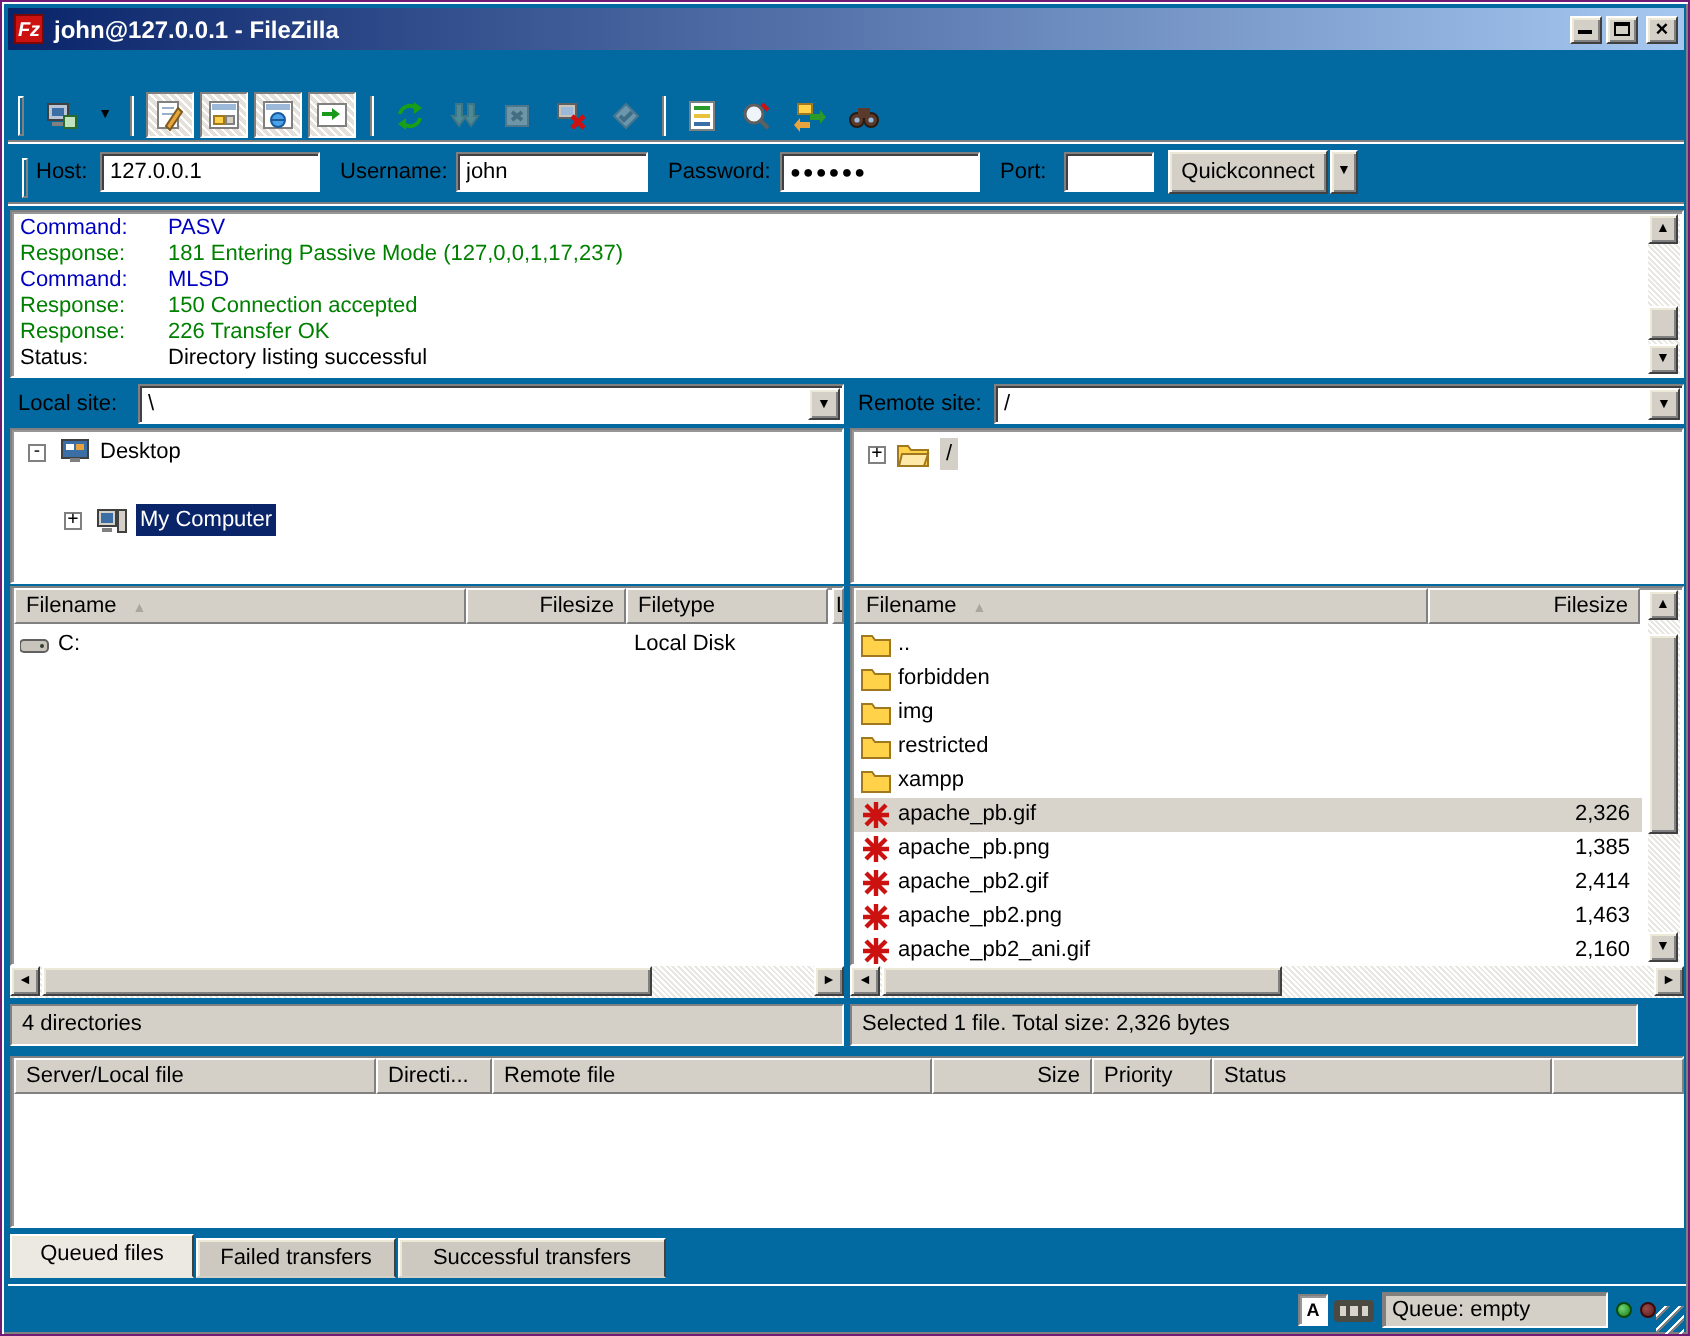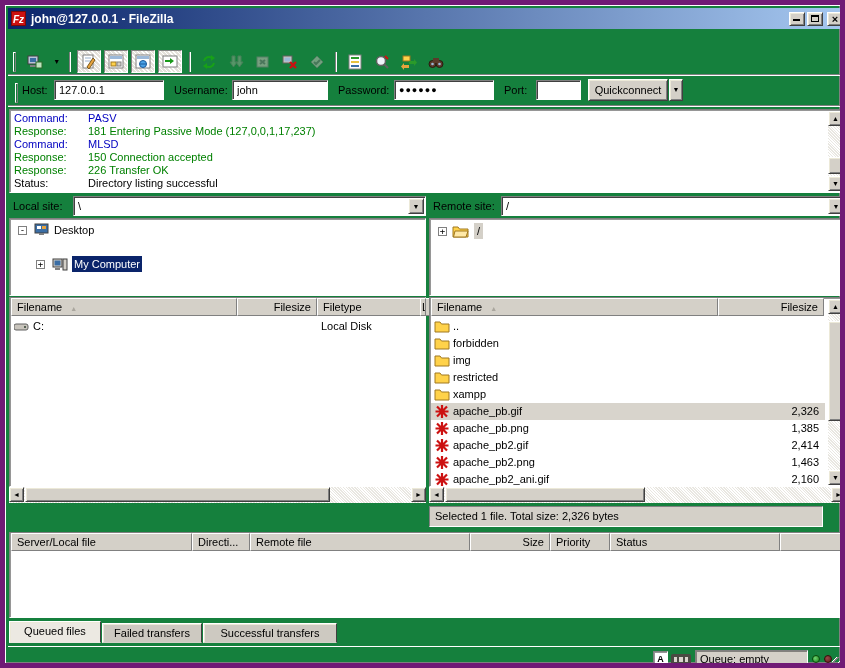--- a/index.html
+++ b/index.html
@@ -1,19 +1,19 @@
 <!DOCTYPE html>
 <html><head>
 <meta charset="utf-8">
 <style>
   *{box-sizing:border-box;margin:0;padding:0}
   html,body{background:#808080}
-  #win{position:relative;width:845px;height:668px;background:#15803d;
+  #win{position:relative;width:845px;height:668px;background:#0369a1;
        font-family:"Liberation Sans",sans-serif;font-size:11px;color:#000;
-       border:5px solid #701a75;box-shadow:inset 1px 1px 0 #fff, inset -1px -1px 0 #808080;overflow:hidden}
+       border:1px solid #701a75;box-shadow:inset 1px 1px 0 #fff, inset -1px -1px 0 #808080;overflow:hidden}
   .abs{position:absolute}
   .out{border:1px solid;border-color:#fff #404040 #404040 #fff;box-shadow:inset 1px 1px 0 #ece9d8, inset -1px -1px 0 #808080;background:#d4d0c8}
   .in{border:1px solid;border-color:#808080 #fff #fff #808080;box-shadow:inset 1px 1px 0 rgba(64,64,64,.55)}
   .white{background:#fff}
   .etch-b{border-bottom:1px solid #808080;box-shadow:0 1px 0 #fff}
   
   #titlebar{left:3px;top:3px;width:838px;height:21px;background:linear-gradient(90deg,#0a246a,#a6c8f0);display:flex;align-items:center;padding:0 3px}
   #fzlogo{width:15px;height:15px;background:#cc1111;color:#fff;font-weight:bold;font-style:italic;font-size:10px;text-align:center;line-height:15px;border:1px solid #7a0808}
   #title-text{color:#fff;font-weight:bold;font-size:12px;margin-left:5px;white-space:nowrap}
   .winbtn{width:16px;height:14px;font-size:9px;font-weight:bold;text-align:center;line-height:12px;color:#000;cursor:default}
@@ -287,38 +287,39 @@
         <path d="M1 4 h5 l1.5 2 H16 v8 H1 z" fill="#ffd24a" stroke="#a07820"></path>
         <path d="M3 8 h13 l-2 6 H1.5 z" fill="#ffe9a8" stroke="#a07820"></path>
       </svg>
       <span class="abs gray-sel" style="left:44px;line-height:16px">/</span>
     </div>
   </div>
 
   <div class="abs in white" style="left:4px;top:292px;width:417px;height:190px">
     <div class="colhdr" style="left:1px;width:226px"><span>Filename</span><span class="sortarrow">▲</span></div>
     <div class="colhdr" style="left:227px;width:80px;text-align:right"><span>Filesize</span></div>
-    <div class="colhdr" style="left:307px;width:115px"><span>Filetype</span></div>
+    <div class="colhdr" style="left:307px;width:101px"><span>Filetype</span></div>
     <div class="colhdr" style="left:410px;width:6px;padding:2px 1px"><span>L</span></div>
     <div class="frow" style="top:20px;width:414px">
       <svg class="fic" width="16" height="16">
         <rect x="0" y="5" width="14" height="6" rx="2" fill="#c8c4bc" stroke="#606060"></rect>
         <circle cx="11" cy="8" r="1" fill="#304030"></circle>
       </svg>
       <span class="fname">C:</span>
       <span class="abs" style="left:310px">Local Disk</span>
     </div>
   </div>
 
   <div class="abs sbtrack" style="left:4px;top:482px;width:417px;height:16px">
     <span class="sbtn out" style="left:0;top:0">◄</span>
     <div class="sthumb out" style="left:16px;top:0;width:305px;height:15px"></div>
     <span class="sbtn out" style="right:0;top:0">►</span>
   </div>
 
+  <div class="abs statusbar-cell" style="left:4px;top:501px;width:417px;height:21px"><span>4 directories</span></div>
 
   <div class="abs in white" style="left:424px;top:292px;width:417px;height:190px">
     <div class="colhdr" style="left:1px;width:287px"><span>Filename</span><span class="sortarrow">▲</span></div>
     <div class="colhdr" style="left:288px;width:106px;text-align:right"><span>Filesize</span></div>
 
     <div class="frow" style="top:20px;width:394px">
       <svg class="fic" width="16" height="14">
           <path d="M1 3 h5 l1.5 2 H15 v8 H1 z" fill="#ffd24a" stroke="#a07820"></path>
         </svg>
       <span class="fname">..</span>

